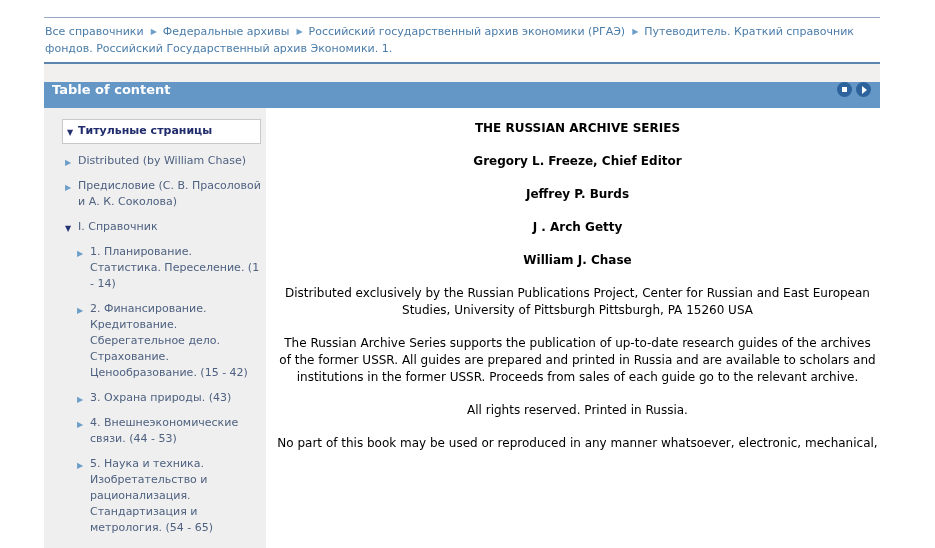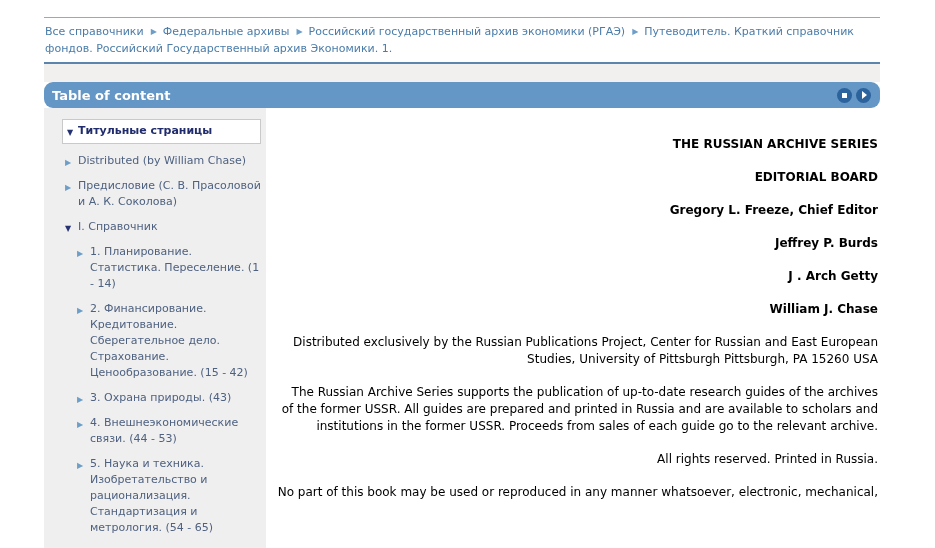--- a/index.html
+++ b/index.html
@@ -35,22 +35,20 @@
     margin: 0 6px 0 7px;
     position: relative;
     top: -1px;
   }
   
   .gray-strip { height: 18px; background: var(--strip-bg, #F1F0EF); }
   .panel-bar {
     height: 26px;
     background: var(--header-bar, #6496C6);
     display: flex;
-    align-items: center;
-    border-radius: 9px;
   }
   .panel-title {
     color: #ffffff;
     font-weight: bold;
     font-size: 13px;
     padding-left: 8px;
     flex: 1;
   }
   .panel-buttons { display: flex; gap: 4px; padding-right: 9px; }
   .circle-btn {
@@ -113,21 +111,21 @@
   
   .main {
     flex: 1;
     box-sizing: border-box;
     padding: 12px 2px 0 11px;
     font-size: 12px;
     line-height: 17px;
     color: #000000;
     overflow: hidden;
   }
-  .main p { text-align: right; margin: 16px 0 16px 0; }
+  .main p { text-align: center; margin: 0 0 16px 0; }
   .main p.bold { font-weight: bold; }
 </style>
 </head>
 <body>
 
 <div class="page">
 
   <nav class="breadcrumb">
     <a class="crumb" href="#">Все справочники</a><span class="sep">▶</span><a class="crumb" href="#">Федеральные архивы</a><span class="sep">▶</span><a class="crumb" href="#">Российский государственный архив экономики (РГАЭ)</a><span class="sep">▶</span><a class="crumb" href="#">Путеводитель. Краткий справочник фондов. Российский Государственный архив Экономики. 1.</a>
   </nav>
@@ -159,21 +157,20 @@
         <li class="sub"><span class="tri">▶</span><span>3. Охрана природы. (43)</span></li>
         <li class="sub"><span class="tri">▶</span><span>4. Внешнеэкономические связи. (44 - 53)</span></li>
         <li class="sub"><span class="tri">▶</span><span>5. Наука и техника. Изобретательство и рационализация. Стандартизация и метрология. (54 - 65)</span></li>
         <li class="sub"></li>
 
       </ul>
     </aside>
 
     <main class="main">
       <p class="bold">THE RUSSIAN ARCHIVE SERIES</p>
-      <p class="bold">EDITORIAL BOARD</p>
       <p class="bold">Gregory L. Freeze, Chief Editor</p>
       <p class="bold">Jeffrey P. Burds</p>
       <p class="bold">J . Arch Getty</p>
       <p class="bold">William J. Chase</p>
       <p>Distributed exclusively by the Russian Publications Project, Center for Russian and East European Studies, University of Pittsburgh Pittsburgh, PA 15260 USA</p>
       <p>The Russian Archive Series supports the publication of up-to-date research guides of the archives of the former USSR. All guides are prepared and printed in Russia and are available to scholars and institutions in the former USSR. Proceeds from sales of each guide go to the relevant archive.</p>
       <p>All rights reserved. Printed in Russia.</p>
       <p>No part of this book may be used or reproduced in any manner whatsoever, electronic, mechanical,</p>
     </main>
 

